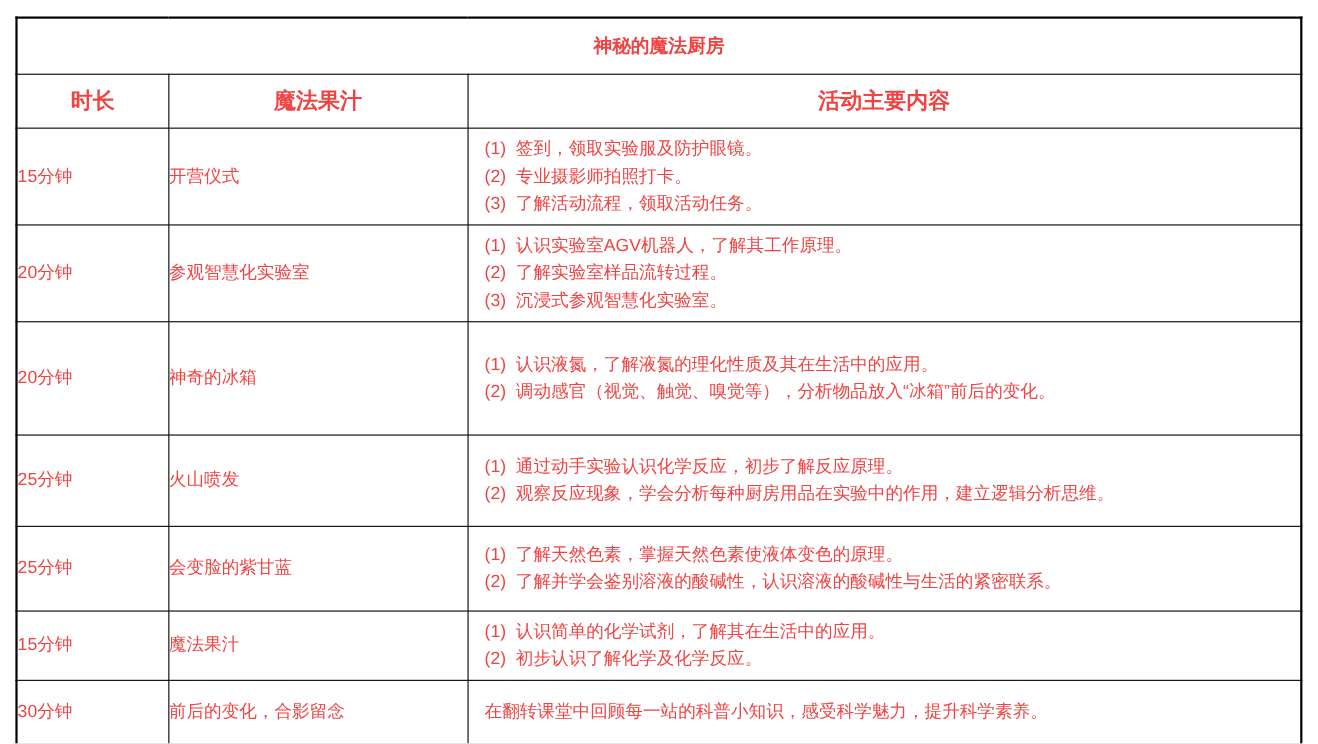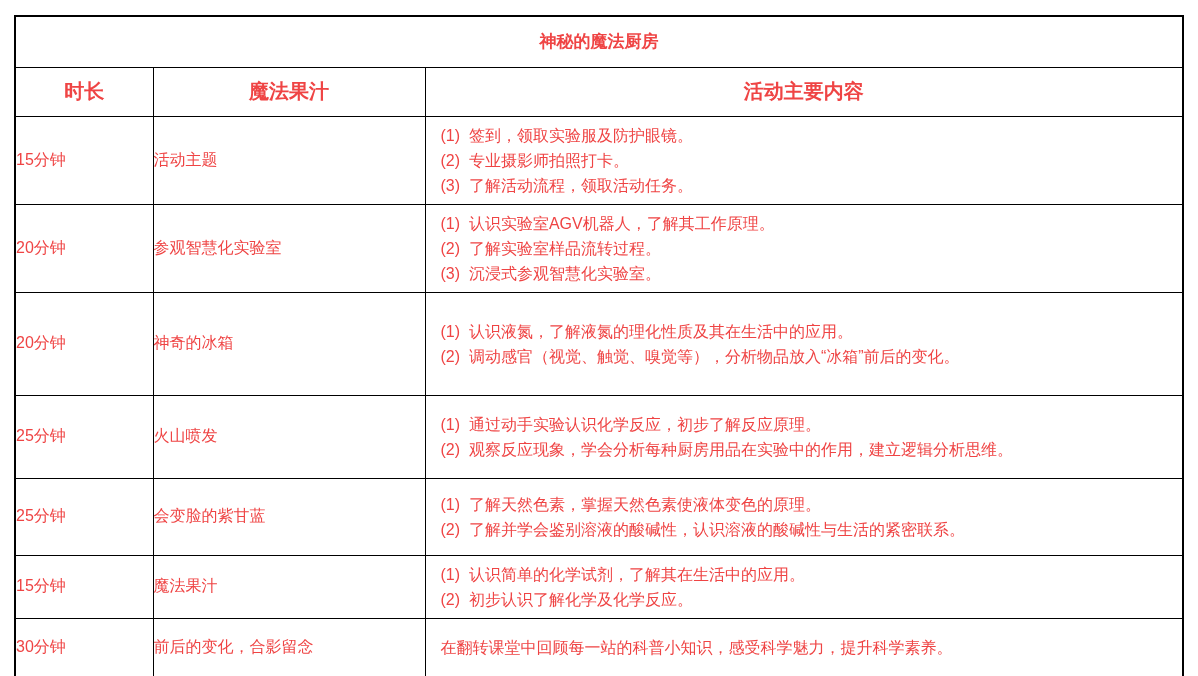--- a/index.html
+++ b/index.html
@@ -78,21 +78,21 @@
         <td class="title-cell" colspan="3">神秘的魔法厨房</td>
       </tr>
       <tr class="header-row">
         <th>时长</th>
         <th>魔法果汁</th>
         <th>活动主要内容</th>
       </tr>
 
       <tr class="r1">
         <td class="dur-cell">15分钟</td>
-        <td class="theme-cell">活动主题</td>
+        <td class="theme-cell">开营仪式</td>
         <td class="content-cell">
           <div class="content-line">(1)  签到，领取实验服及防护眼镜。</div>
           <div class="content-line">(2)  专业摄影师拍照打卡。</div>
           <div class="content-line">(3)  了解活动流程，领取活动任务。</div>
         </td>
       </tr>
 
       <tr class="r2">
         <td class="dur-cell">20分钟</td>
         <td class="theme-cell">参观智慧化实验室</td>

